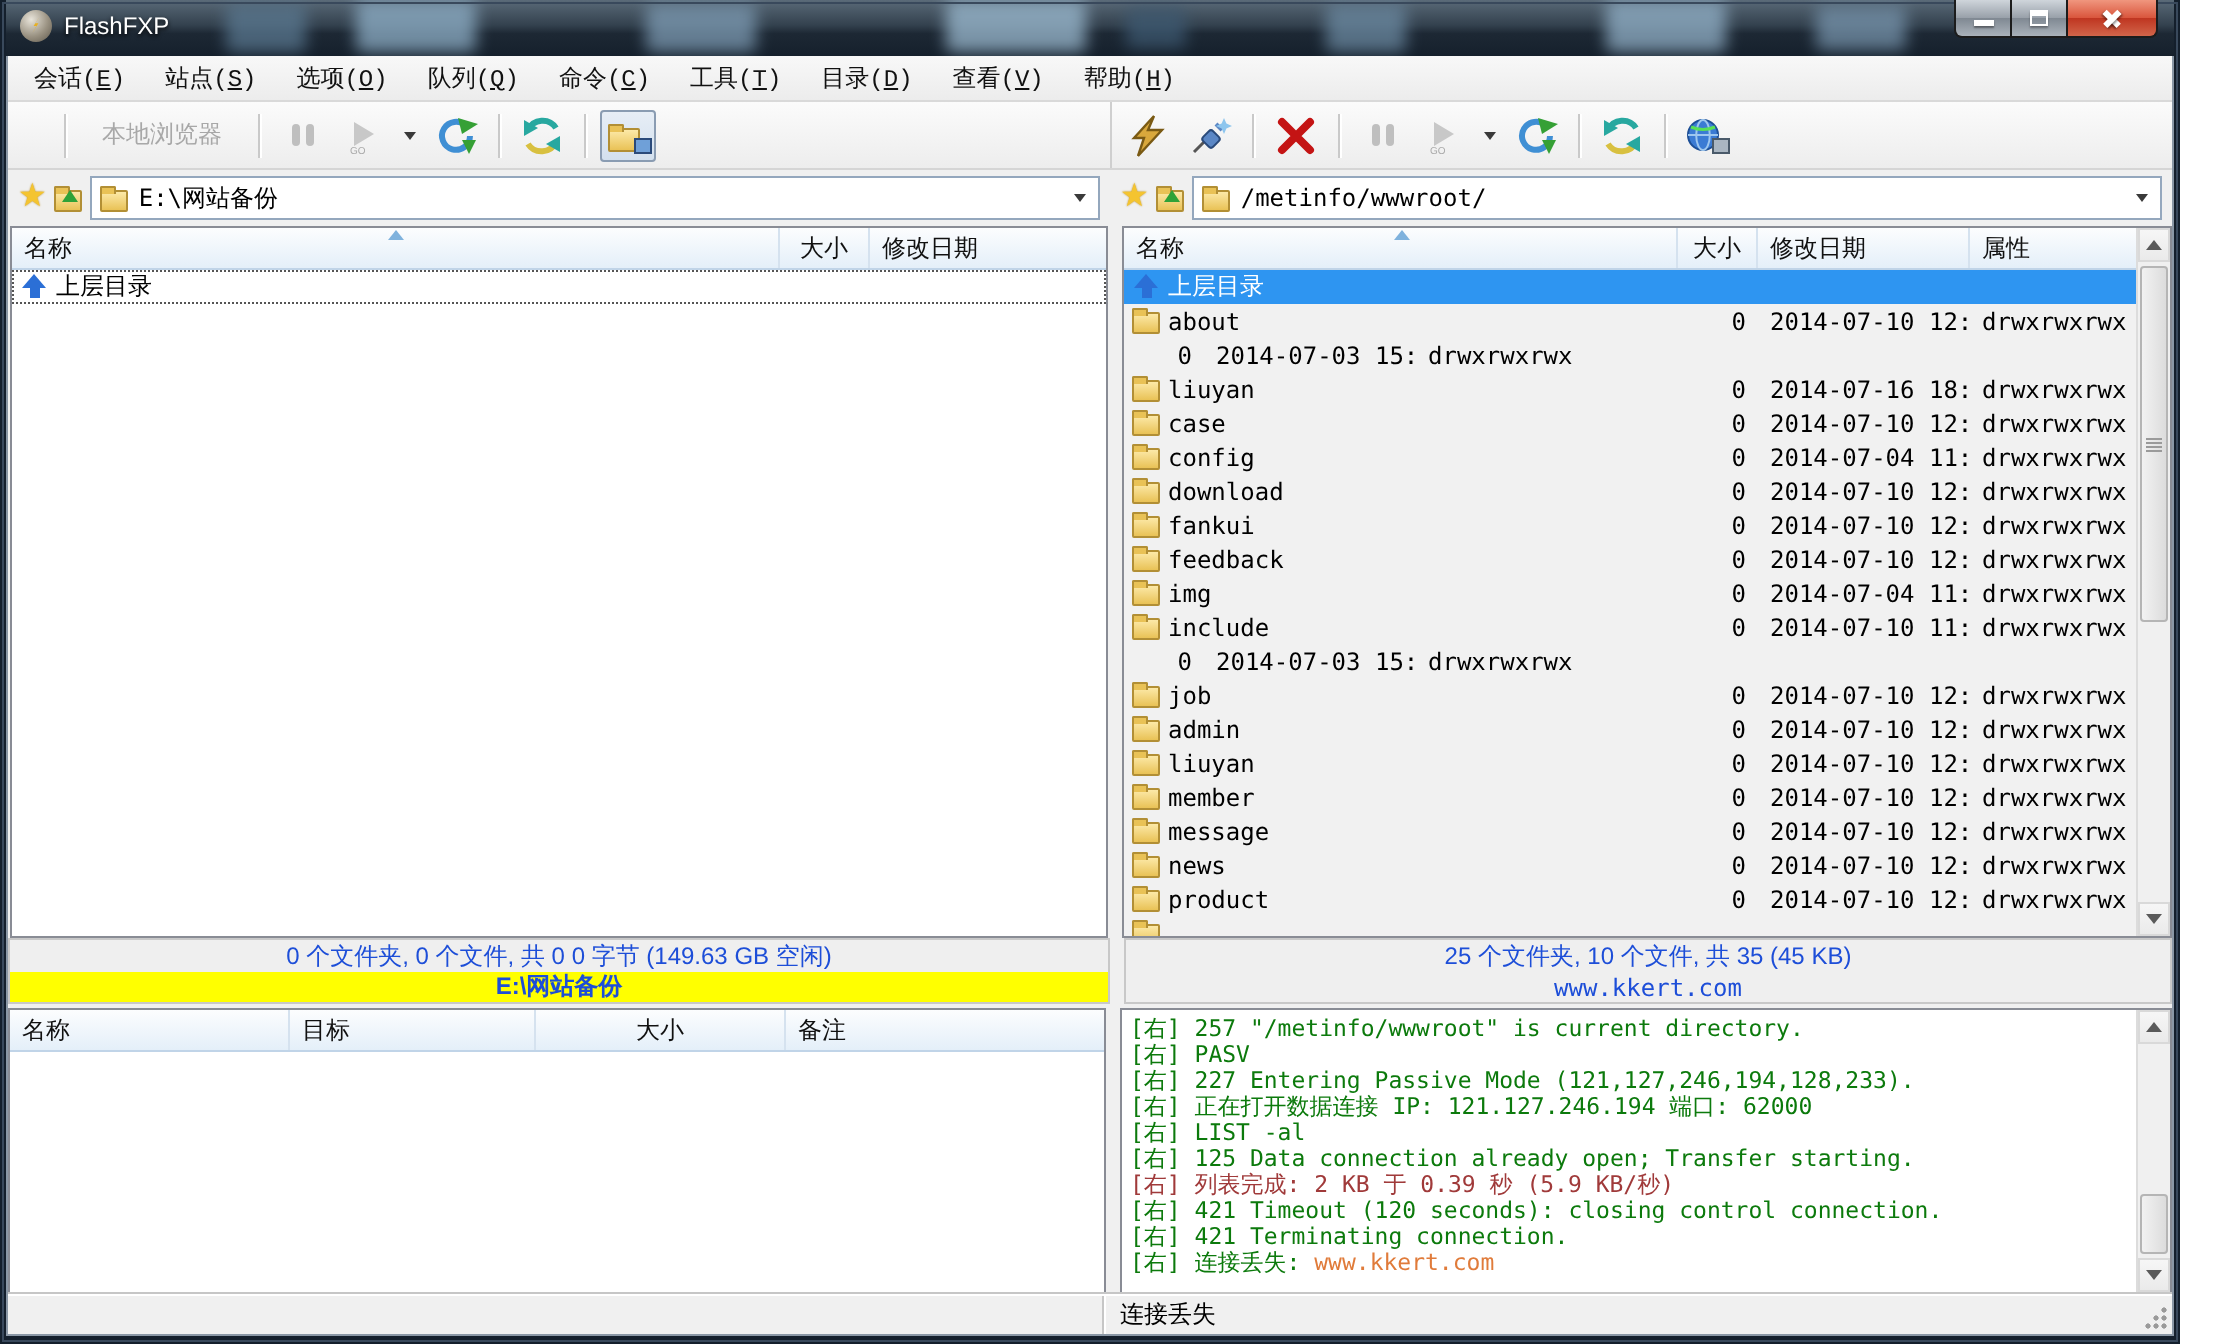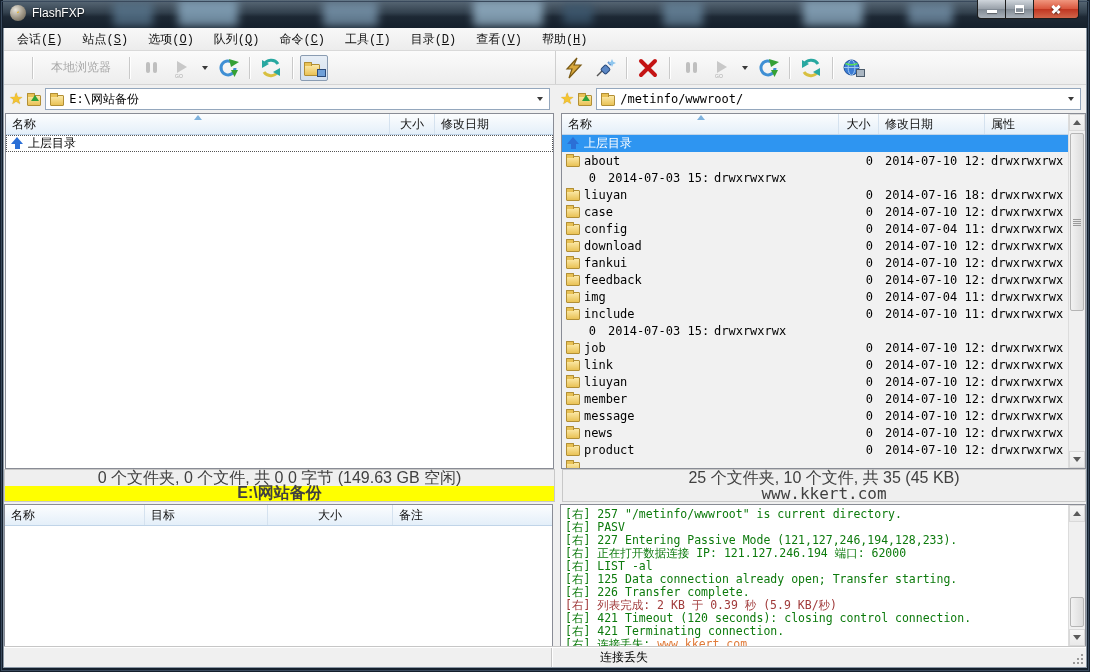--- a/index.html
+++ b/index.html
@@ -110,38 +110,38 @@
     background:linear-gradient(90deg,#f2f2f2,#dcdcdc); display:flex; align-items:center; justify-content:center; }
   .sb-grip { width:8px; height:8px; background:repeating-linear-gradient(#0000 0 1px,#9a9a9a 1px 2px); }
   .tri-up { width:0;height:0;border-left:4px solid transparent;border-right:4px solid transparent;border-bottom:5px solid #5a5a5a; }
   .tri-down { width:0;height:0;border-left:4px solid transparent;border-right:4px solid transparent;border-top:5px solid #5a5a5a; }
 
   
   .status-row { height:33px; display:flex; }
   .status-col { display:flex; flex-direction:column; }
   .status-col.left { width:551px; }
   .status-col.right { flex:1; }
-  .strip { height:17px; display:flex; align-items:center; justify-content:center; font-size:16px;
-    background:#efefef; border:1px solid #c8c8c8; border-bottom:none; color:#404040; }
+  .strip { height:17px; display:flex; align-items:center; justify-content:center; font-size:12px;
+    background:#efefef; border:1px solid #c8c8c8; border-bottom:none; color:#1d4ed8; }
   .strip.second { height:16px; border-top:none; border-bottom:1px solid #c8c8c8; }
   .strip.yellow { background:#ffff00; font-weight:bold; }
   .strip .mono { font-family:"DejaVu Sans Mono",monospace; }
 
   
   .bottom-row { flex:1; display:flex; min-height:0; padding-top:2px; }
   .queuepane { width:549px; }
   .logpane { flex:1; background:#fff; border:1px solid #898c95; display:flex; min-height:0; }
   .qc-name { width:140px; } .qc-target { width:123px; } .qc-size { width:125px; } .qc-note { flex:1; border-right:none; }
   .queue-list { flex:1; background:#fff; }
   .log-lines { flex:1; padding:3px 4px; font-family:"DejaVu Sans Mono",monospace; font-size:11.5px; line-height:13px; white-space:nowrap; overflow:hidden; }
 
   
   .statusbar { height:20px; background:#f0f0f0; border-top:1px solid #fff; box-shadow:0 -1px 0 #c6c6c6; display:flex; align-items:center; font-size:12px; position:relative; }
   .sb-sect-left { width:548px; height:100%; border-right:1px solid #c6c6c6; box-shadow:1px 0 0 #fff; }
-  .sb-sect-right { flex:1; padding-left:8px; color:#000;margin-left:40px; }
+  .sb-sect-right { flex:1; padding-left:8px; color:#000; }
   .resize-grip { position:absolute; right:2px; bottom:2px; width:12px; height:12px;
     background:
       radial-gradient(circle at 10px 10px,#9a9a9a 1.2px,#0000 1.4px),
       radial-gradient(circle at 10px 6px,#9a9a9a 1.2px,#0000 1.4px),
       radial-gradient(circle at 6px 10px,#9a9a9a 1.2px,#0000 1.4px),
       radial-gradient(circle at 10px 2px,#9a9a9a 1.2px,#0000 1.4px),
       radial-gradient(circle at 6px 6px,#9a9a9a 1.2px,#0000 1.4px),
       radial-gradient(circle at 2px 10px,#9a9a9a 1.2px,#0000 1.4px); }
 
   svg.tbicon { display:block; }
@@ -468,21 +468,21 @@
                     <span class="folder-icon"></span>
                     <span class="fname-text">job</span>
                   </div>
                   <div class="fcell num rc-size">0</div>
                   <div class="fcell mono rc-date">2014-07-10 12:47</div>
                   <div class="fcell mono rc-attr">drwxrwxrwx</div>
                 </div>
                 <div class="frow">
                   <div class="fcell name rc-name">
                     <span class="folder-icon"></span>
-                    <span class="fname-text">link</span>
+                    <span class="fname-text">admin</span>
                   </div>
                   <div class="fcell num rc-size">0</div>
                   <div class="fcell mono rc-date">2014-07-10 12:47</div>
                   <div class="fcell mono rc-attr">drwxrwxrwx</div>
                 </div>
                 <div class="frow">
                   <div class="fcell name rc-name">
                     <span class="folder-icon"></span>
                     <span class="fname-text">liuyan</span>
                   </div>
@@ -590,21 +590,20 @@
       </div>
       <div class="pane-gap"></div>
       <div class="logpane">
         <div class="log-lines" id="log-lines">
             <div class="log-line"><span style="color: rgb(12, 122, 12);">[右] 257 "/metinfo/wwwroot" is current directory.</span></div>
             <div class="log-line"><span style="color: rgb(12, 122, 12);">[右] PASV</span></div>
             <div class="log-line"><span style="color: rgb(12, 122, 12);">[右] 227 Entering Passive Mode (121,127,246,194,128,233).</span></div>
             <div class="log-line"><span style="color: rgb(12, 122, 12);">[右] 正在打开数据连接 IP: 121.127.246.194 端口: 62000</span></div>
             <div class="log-line"><span style="color: rgb(12, 122, 12);">[右] LIST -al</span></div>
             <div class="log-line"><span style="color: rgb(12, 122, 12);">[右] 125 Data connection already open; Transfer starting.</span></div>
-            <div class="log-line"><span style="color: rgb(12, 122, 12);">[右] 226 Transfer complete.</span></div>
             <div class="log-line"><span style="color: rgb(160, 58, 58);">[右] 列表完成: 2 KB 于 0.39 秒 (5.9 KB/秒)</span></div>
             <div class="log-line"><span style="color: rgb(12, 122, 12);">[右] 421 Timeout (120 seconds): closing control connection.</span></div>
             <div class="log-line"><span style="color: rgb(12, 122, 12);">[右] 421 Terminating connection.</span></div>
             <div class="log-line"><span style="color: rgb(12, 122, 12);">[右] 连接丢失: </span><span style="color: rgb(224, 123, 58);">www.kkert.com</span></div>
           </div>
         <div class="vscroll">
           <div class="sb-btn">
               <span class="tri-up"></span>
             </div>
           <div class="sb-track">

